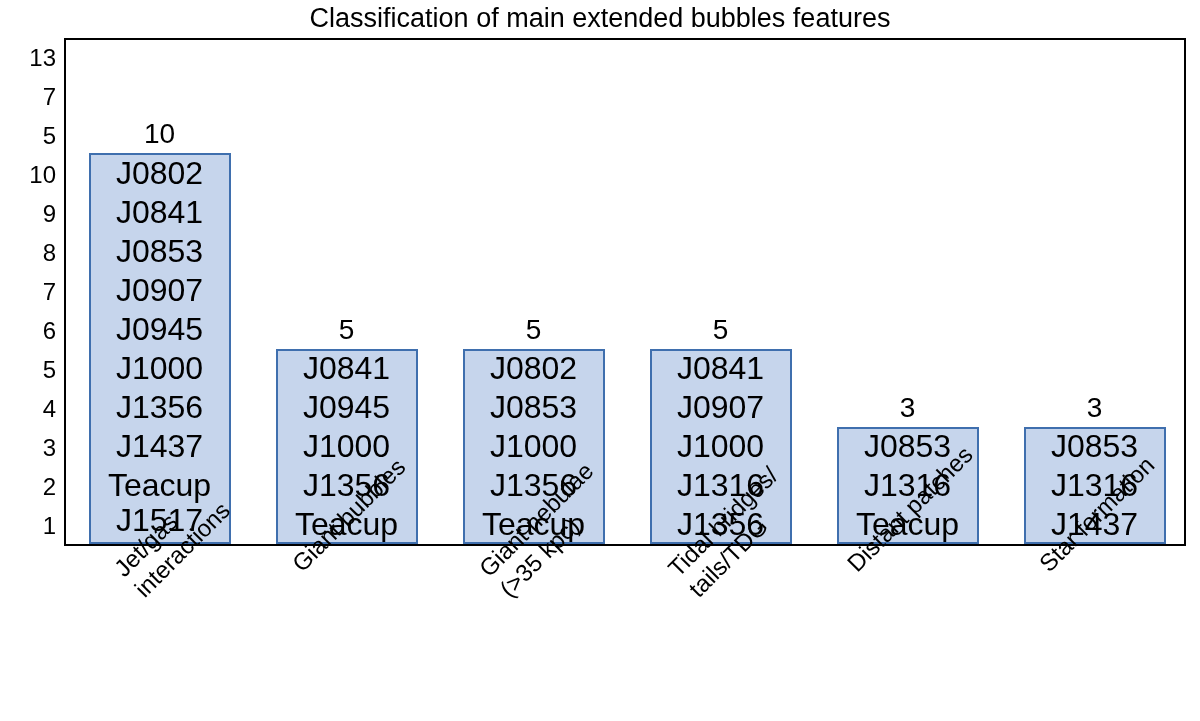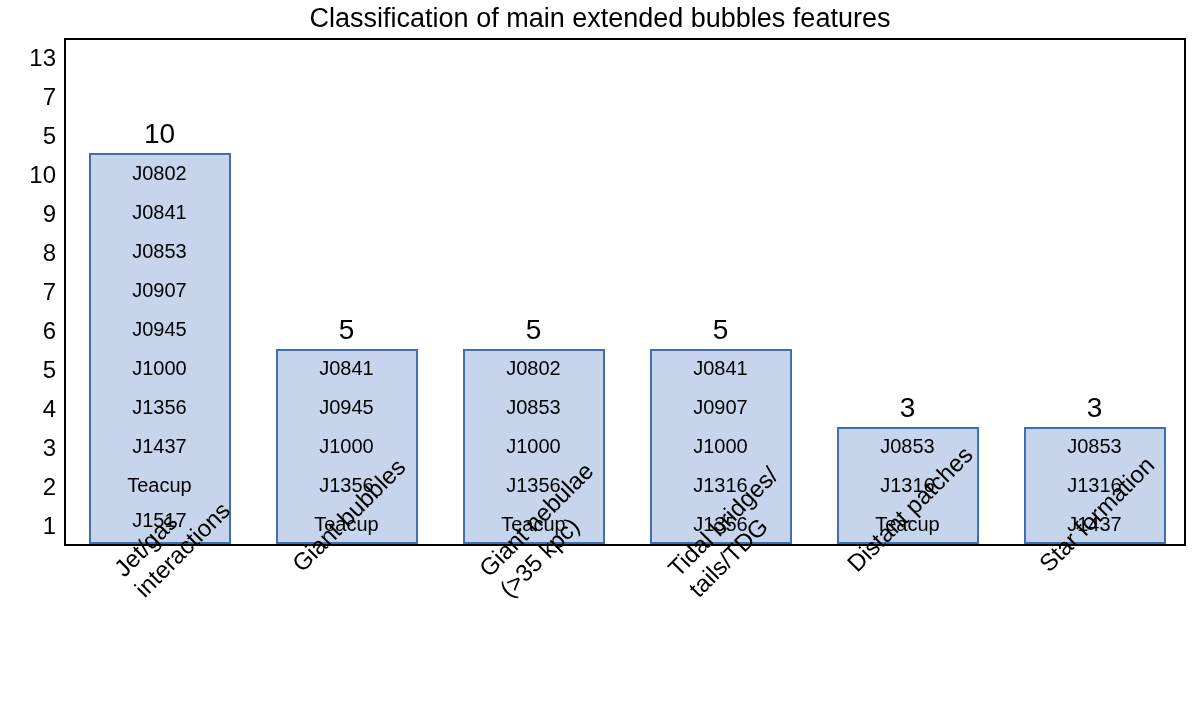--- a/index.html
+++ b/index.html
@@ -90,21 +90,21 @@
     text-align: center;
     font-size: 28px;
     line-height: 30px;
     color: #000000;
   }
   .bar-item {
     position: absolute;
     left: 0;
     width: 100%;
     text-align: center;
-    font-size: 20px;
+    font-size: 32px;
     line-height: 28px;
     color: #000000;
     white-space: nowrap;
   }
 
   
   #x-axis {
     position: absolute;
     left: 0;
     top: 546px;

